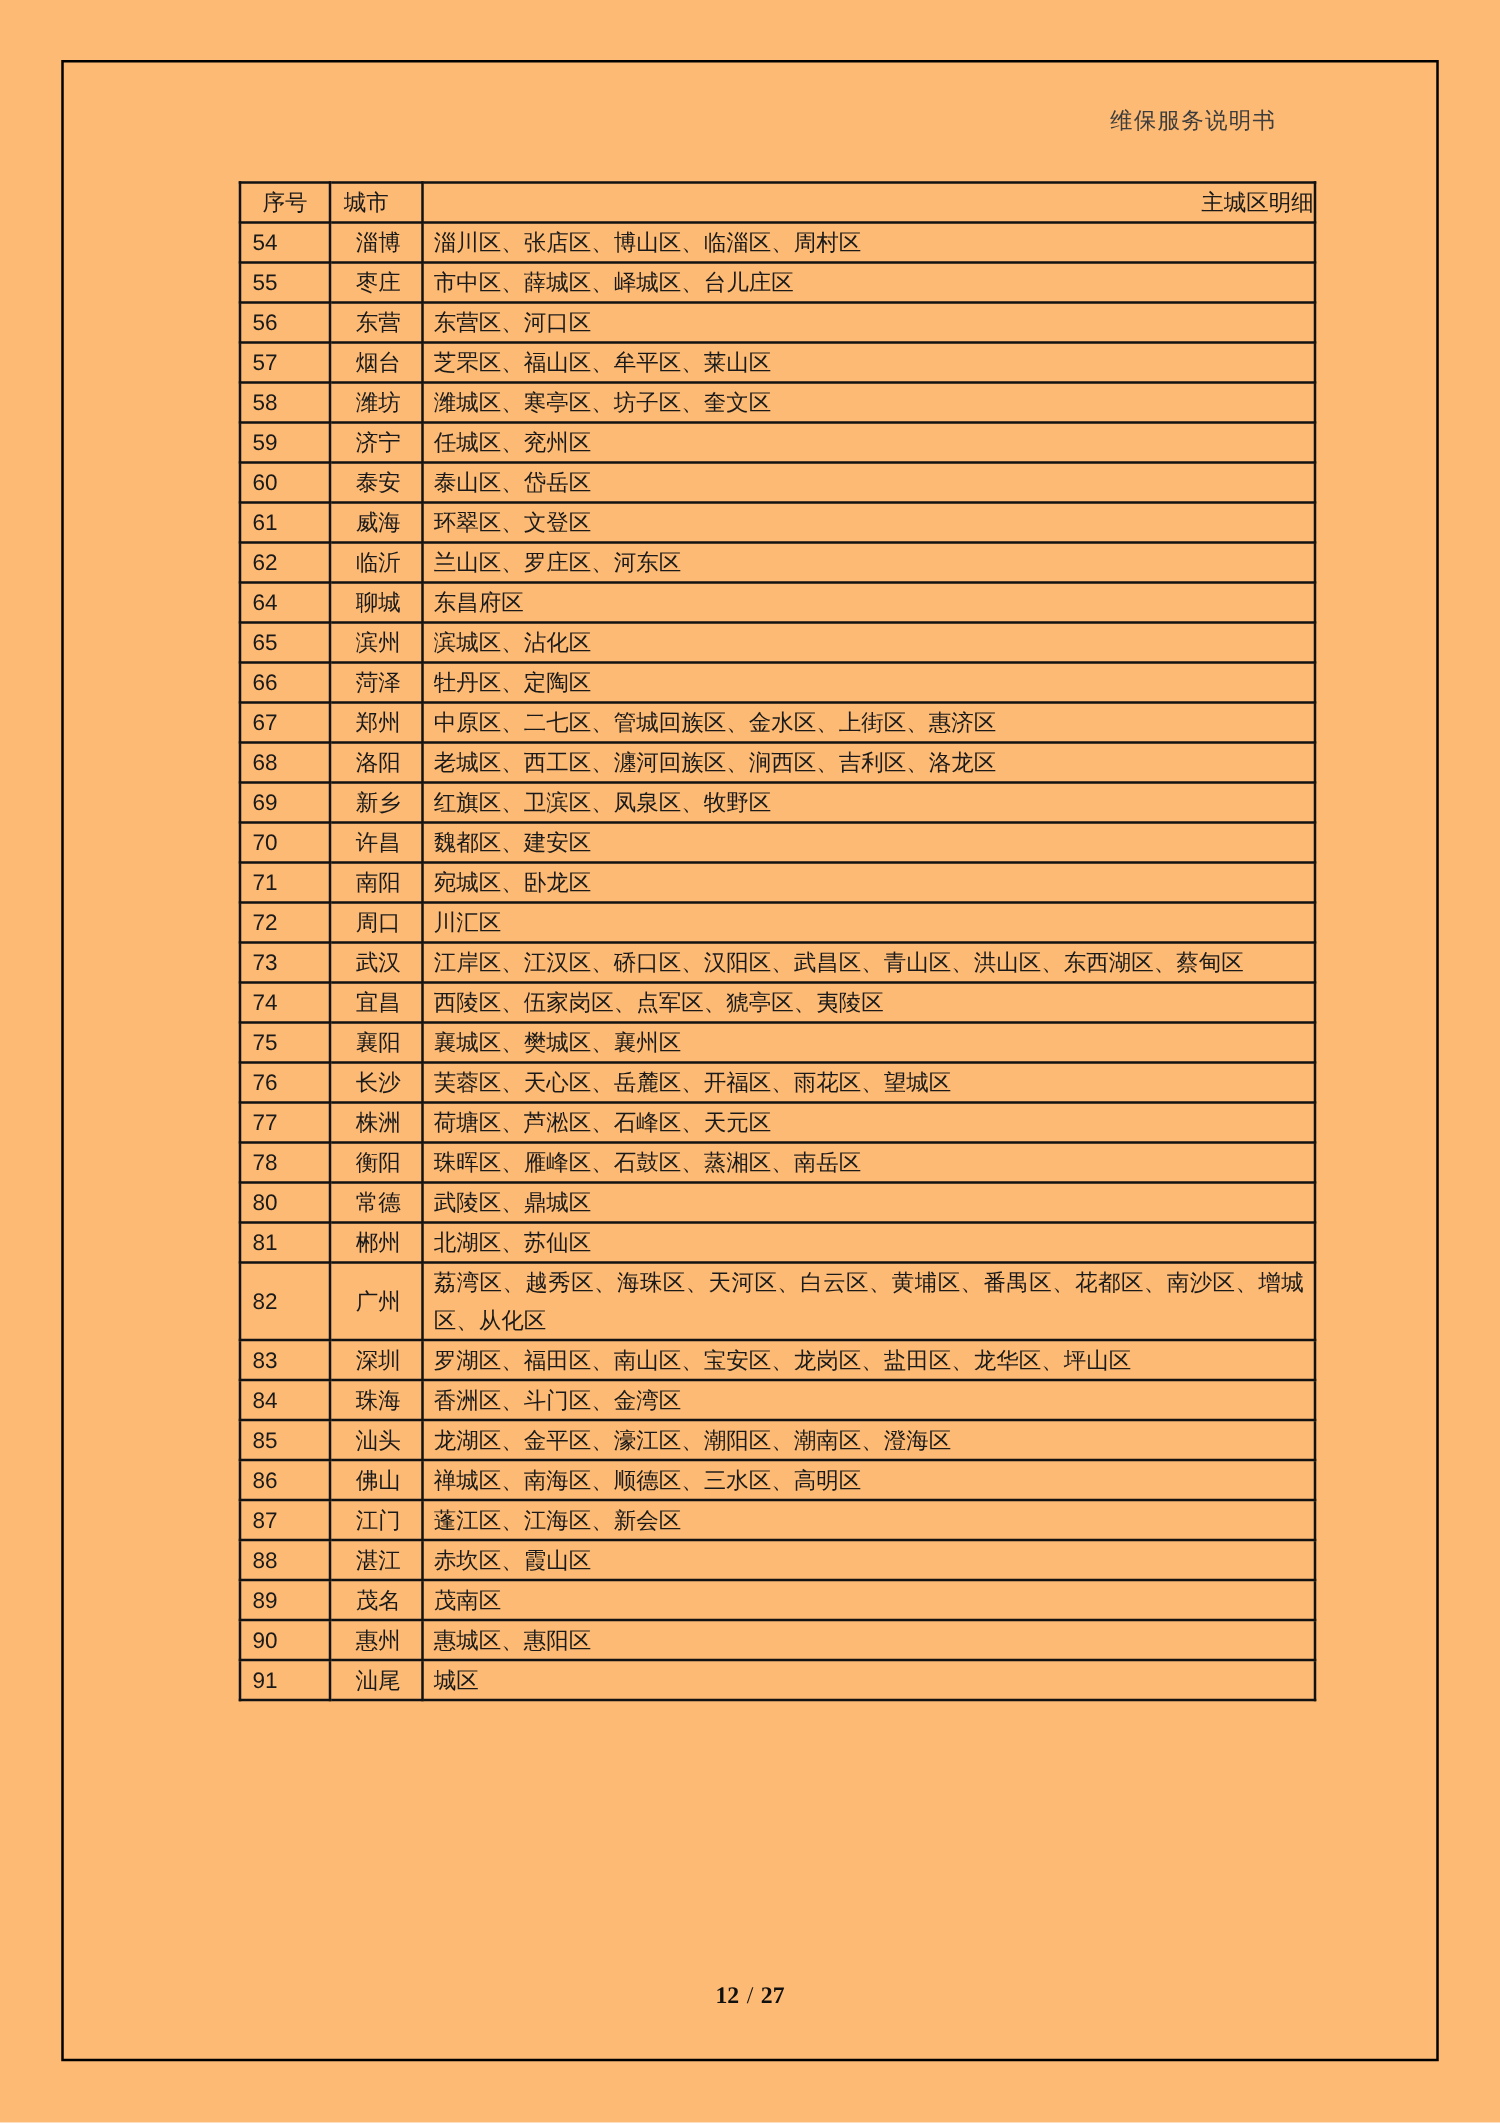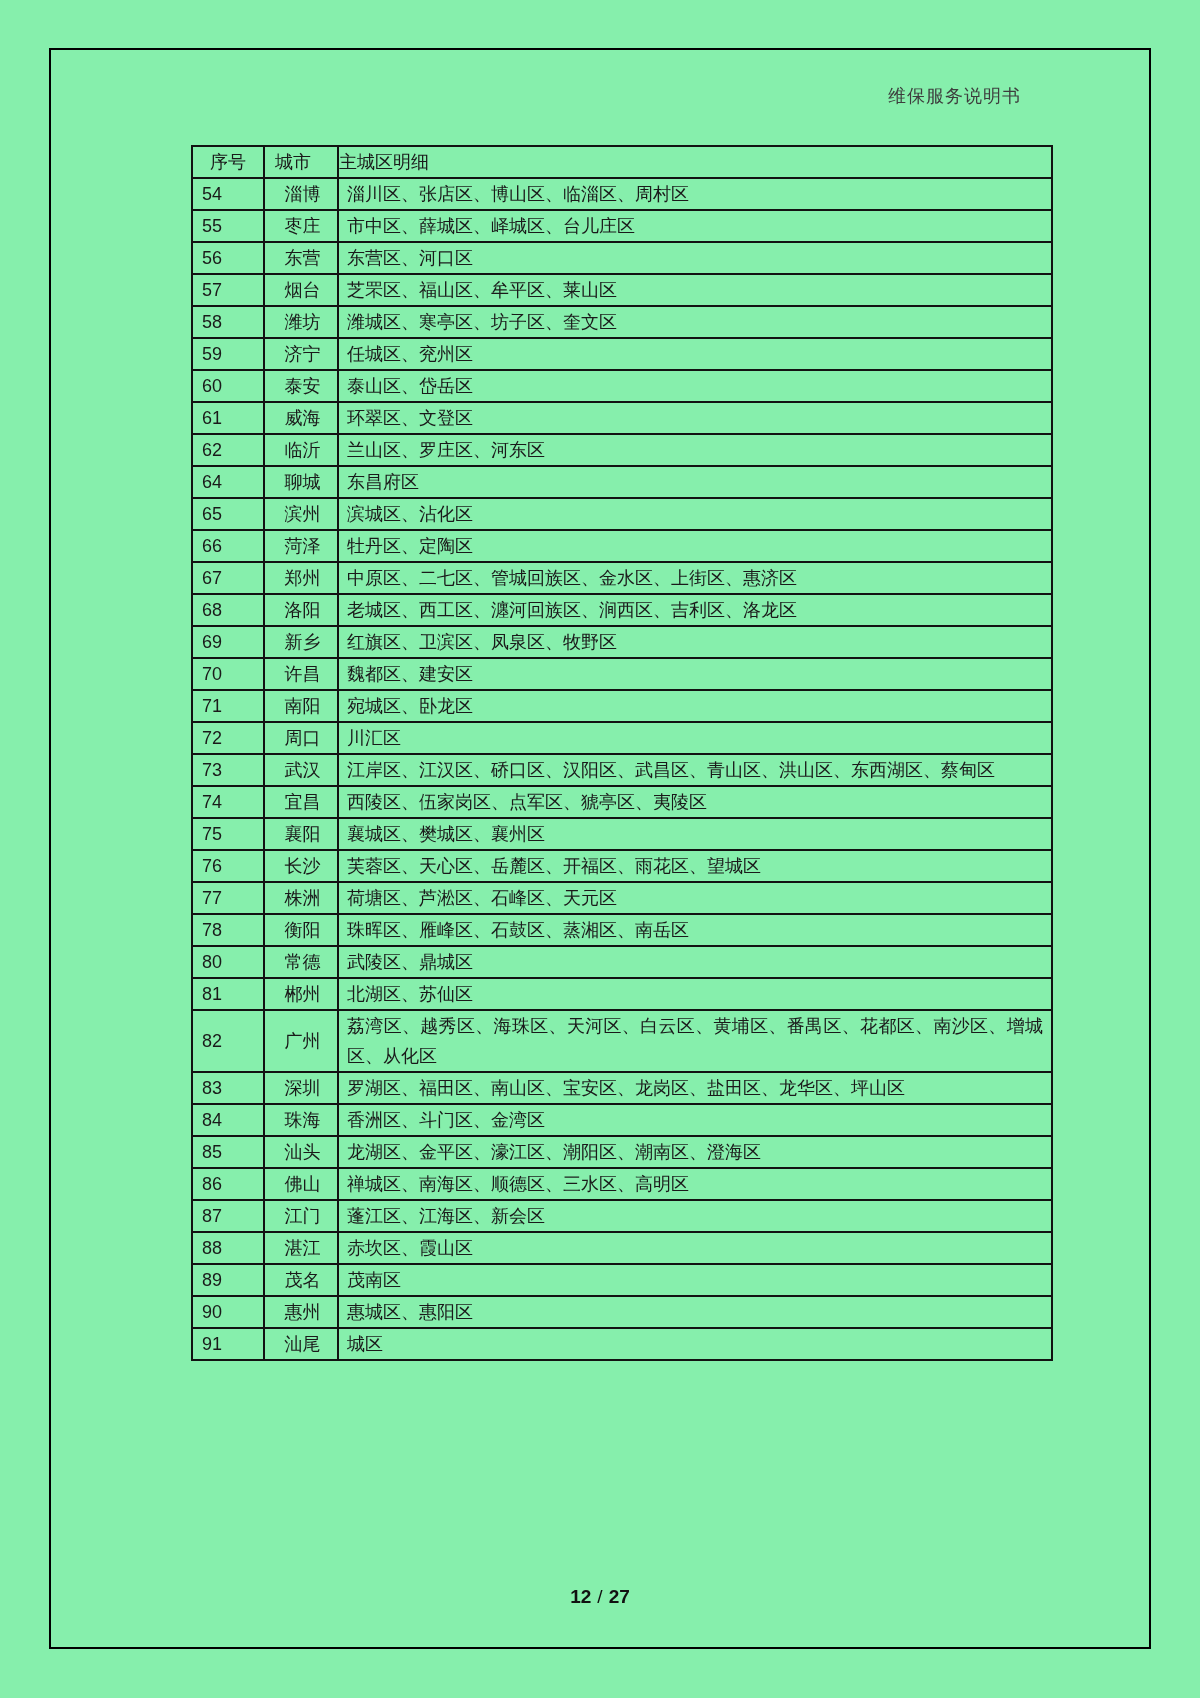--- a/index.html
+++ b/index.html
@@ -6,21 +6,21 @@
   html, body {
     width: 1200px;
     height: 1698px;
     background: #fdfdfc;
     font-family: "Liberation Sans", sans-serif;
   }
   .page {
     position: relative;
     width: 1200px;
     height: 1698px;
-    background: #86efac;
+    background: #fdba74;
     overflow: hidden;
   }
   .page-border {
     position: absolute;
     left: 49px;
     top: 48px;
     width: 1102px;
     height: 1601px;
     border: 2px solid #000;
   }
@@ -50,36 +50,36 @@
     border: 2px solid #121212;
     font-weight: normal;
     height: 30px;
     line-height: 30px;
     padding: 0;
     vertical-align: middle;
     overflow: hidden;
   }
   th.col-no { text-align: center; }
   th.col-city { text-align: left; padding-left: 10px; border-radius: 15px; }
-  th.col-districts { text-align: left; }
+  th.col-districts { text-align: right; }
   td.col-no { text-align: left; padding-left: 9px; }
   td.col-city { text-align: center; padding-left: 3px; }
   td.col-districts {
     text-align: justify;
     padding-left: 8px;
     padding-right: 8px;
     line-height: 30px;
   }
   .page-footer {
     position: absolute;
     top: 1586px;
     left: 0;
     width: 1200px;
     text-align: center;
-    font-family: Liberation Sans, sans-serif;
+    font-family: Liberation Serif, serif;
     font-size: 19px;
     font-weight: bold;
     color: #111;
   }
   .page-footer .sep {
     font-weight: normal;
     margin: 0 6px;
   }
 </style>
 </head>

